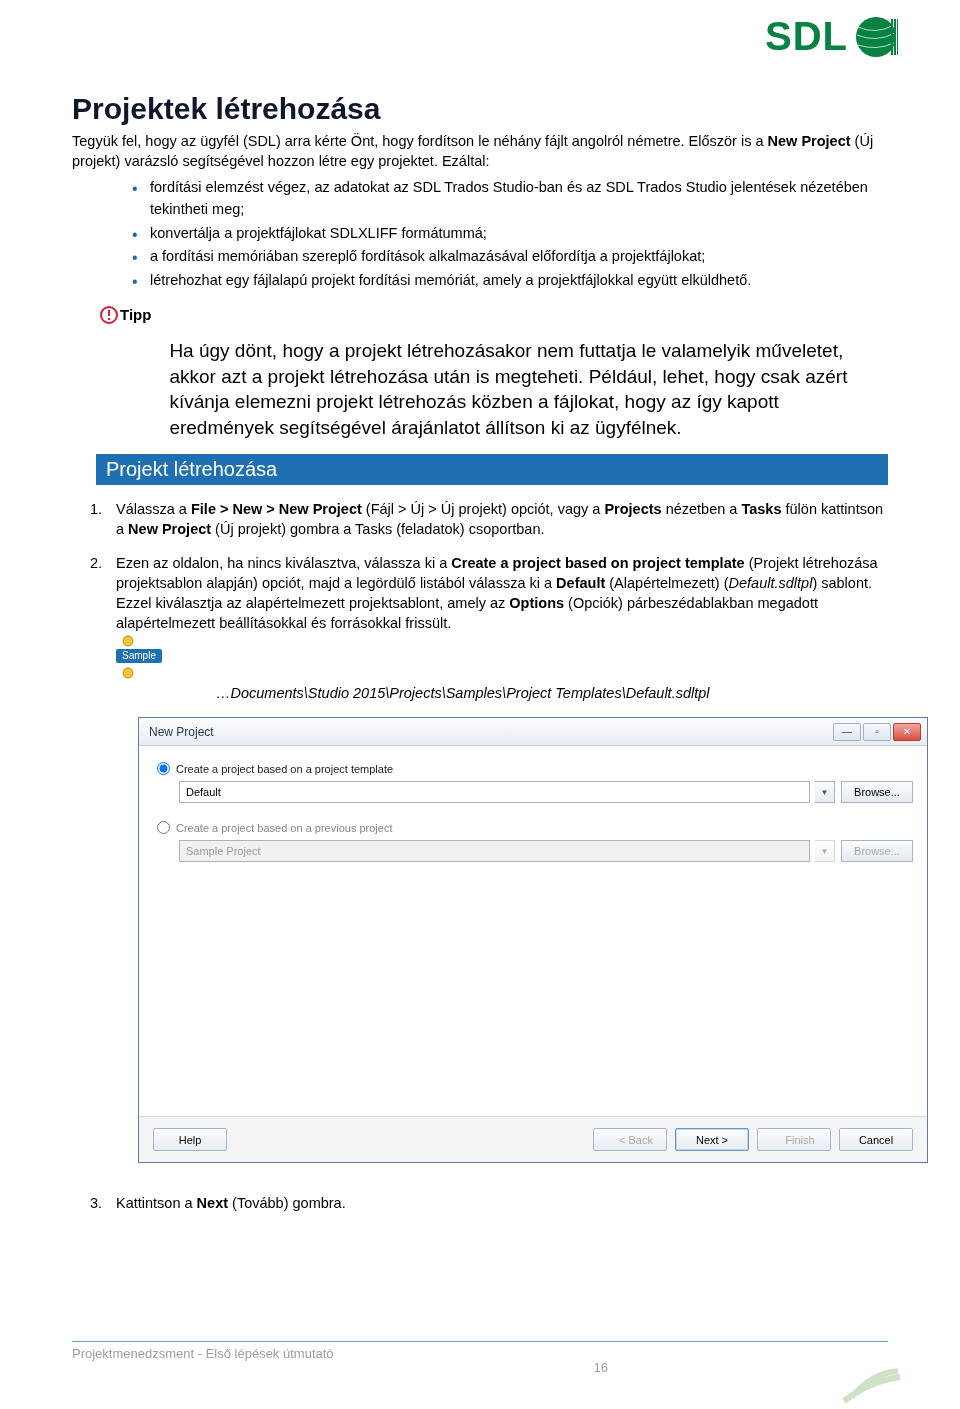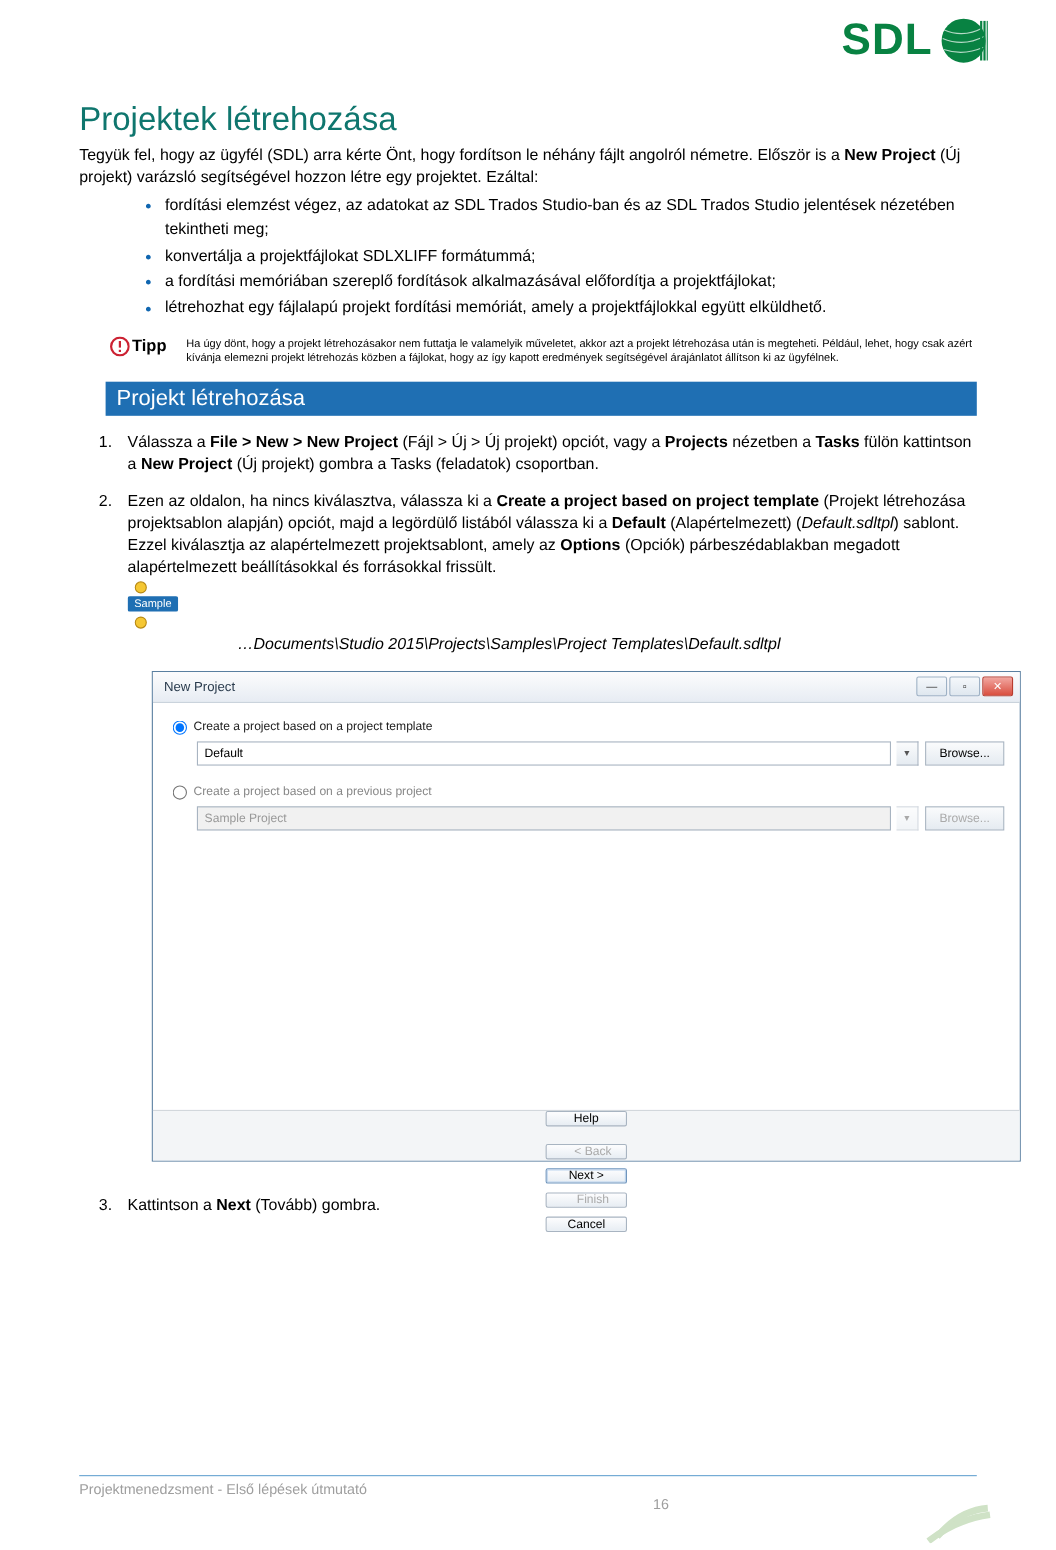--- a/index.html
+++ b/index.html
@@ -1,29 +1,29 @@
 <!DOCTYPE html>
 <html><head>
 <meta charset="utf-8">
 <style>
   * { box-sizing: border-box; margin: 0; padding: 0; }
   body { width: 960px; height: 1409px; font-family: Arial, sans-serif; background: #fff; color: #000; position: relative; }
   .page { padding: 46px 72px 0 72px; }
   .logo { position: absolute; top: 14px; right: 62px; display: flex; align-items: center; gap: 6px; }
   .logo-text { font-size: 40px; font-weight: 900; color: #088242; letter-spacing: 1px; font-family: Arial,sans-serif; }
   .logo-mark { width: 44px; height: 44px; }
-  h1 { color: #0f766e; font-size: 30px; font-weight: 400; margin: 46px 0 6px 0; }
+  h1 { color: #0f172a; font-size: 30px; font-weight: 700; margin: 46px 0 6px 0; }
   .intro { font-size: 14.5px; line-height: 1.35; margin-bottom: 6px; }
   .bullets { margin: 2px 0 10px 60px; font-size: 14.5px; line-height: 1.5; }
   .bullets li { list-style: none; position: relative; padding-left: 18px; margin-bottom: 2px; }
   .bullets li::before { content: "•"; position: absolute; left: 0; color: #1066b0; font-size: 16px; }
   .tip-row { display: flex; gap: 18px; margin: 14px 0 14px 28px; align-items: flex-start; }
   .tip-label { font-weight: bold; font-size: 15px; display: flex; align-items: center; gap: 2px; }
   .tip-icon { width: 18px; height: 18px; }
-  .tip-text { font-size: 10px; line-height: 1.35; flex: 1; }
+  .tip-text { font-size: 19px; line-height: 1.35; flex: 1; margin-top: 32px; }
   .section-bar { background: #1f6fb3; color: #fff; font-size: 20px; padding: 4px 10px; margin: 14px 0 14px 24px; width: 792px; }
   .numlist { margin-left: 34px; font-size: 14.5px; line-height: 1.38; }
   .numlist li { margin-bottom: 14px; padding-left: 10px; }
   .path { font-style: italic; margin-left: 100px; display: inline-block; }
   .sample-badge { display: block; margin: 2px 0 4px 0; }
   .bold { font-weight: bold; }
   .italic { font-style: italic; }
   
   
   .dialog { margin: 6px 0 0 66px; width: 790px; border: 1px solid #5a7fa0; background: #fff; font-family: "Segoe UI", Tahoma, sans-serif; font-size: 11px; }
@@ -39,21 +39,21 @@
   .star { width: 52px; height: 40px; }
   .dlg-body { padding: 16px 14px 10px 18px; min-height: 370px; }
   .radio-row { display:flex; align-items:center; gap:6px; margin-bottom:6px; font-size:11px; color:#222; }
   .radio-row.disabled { color:#888; }
   .combo-row { display:flex; gap:6px; margin: 0 0 18px 22px; }
   .combo { flex:1; height:22px; border:1px solid #a8b4c1; background:#fff; display:flex; align-items:center; padding:0 6px; font-size:11px; }
   .combo.disabled { background:#f1f1f1; color:#999; }
   .combo-arrow { width:20px; height:22px; border:1px solid #a8b4c1; border-left:none; background:linear-gradient(#fafbfc,#e5ebf1); display:flex;align-items:center;justify-content:center;font-size:8px;color:#555; margin-left:-1px; }
   .browse { width:72px; height:22px; border:1px solid #a8b4c1; background:linear-gradient(#fafbfc,#e5ebf1); font-size:11px;text-align:center; }
   .browse:disabled { color:#aaa; }
-  .dlg-foot { height:46px; border-top:1px solid #d2d7dc; display:flex; align-items:center; padding:0 14px; gap:8px; background:#f3f5f7;flex-direction:column; }
+  .dlg-foot { height:46px; border-top:1px solid #d2d7dc; display:flex; align-items:center; padding:0 14px; gap:8px; background:#f3f5f7; }
   .dlg-foot .spacer { flex:1; }
   .dlg-btn { width:74px; height:23px; border:1px solid #a8b4c1; background:linear-gradient(#fdfdfe,#e7edf3); font-size:11px; border-radius:2px; }
   .dlg-btn:disabled { color:#aaa;padding-left:12px; }
   .dlg-btn.primary { border-color:#6f95bd; box-shadow:0 0 0 1px #bcd4ee inset; }
   input[type=radio]{ width:13px;height:13px; }
   
   .after-list { margin: 30px 0 0 34px; font-size: 14.5px; }
   .after-list li { padding-left: 10px; }
   
   .footer { position:absolute; bottom:34px; left:72px; right:72px; }

